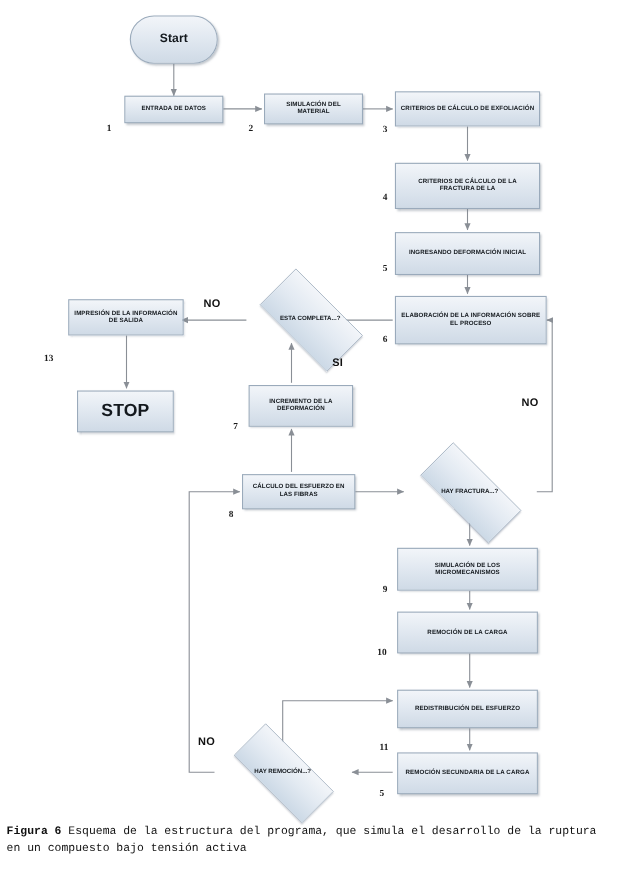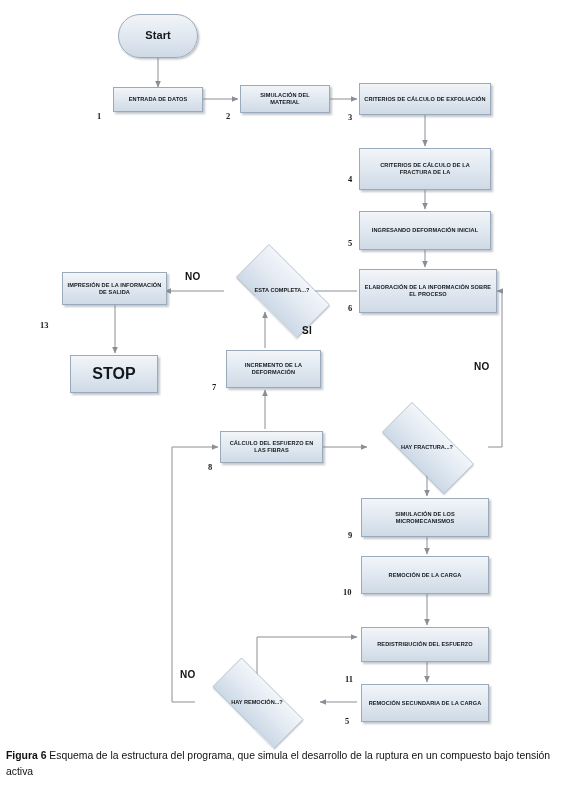--- a/index.html
+++ b/index.html
@@ -59,21 +59,21 @@
   .blabel{
     position:absolute;
     font-size:10px;font-weight:700;color:#111;
     letter-spacing:.3px;
   }
 
   
   #caption{
     position:absolute;left:6px;top:748px;width:552px;
     font-size:10.4px;line-height:1.55;color:#111;
-    font-family:Liberation Sans, sans-serif;
+    font-family:Liberation Mono, monospace;
   }
   #caption b{font-weight:700;}
 </style>
 </head>
 <body>
 
 <div id="canvas">
 
   <svg id="wires" viewBox="0 0 564 740" xmlns="http://www.w3.org/2000/svg">
     <defs>

